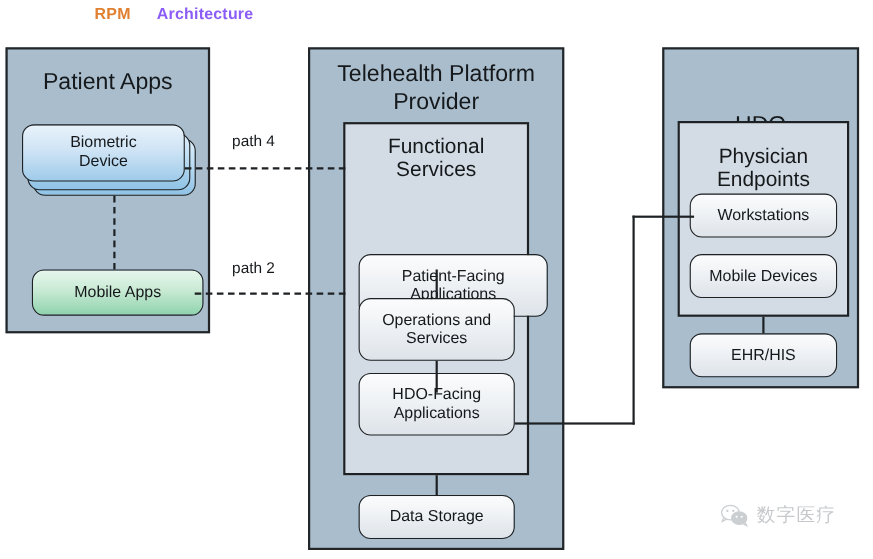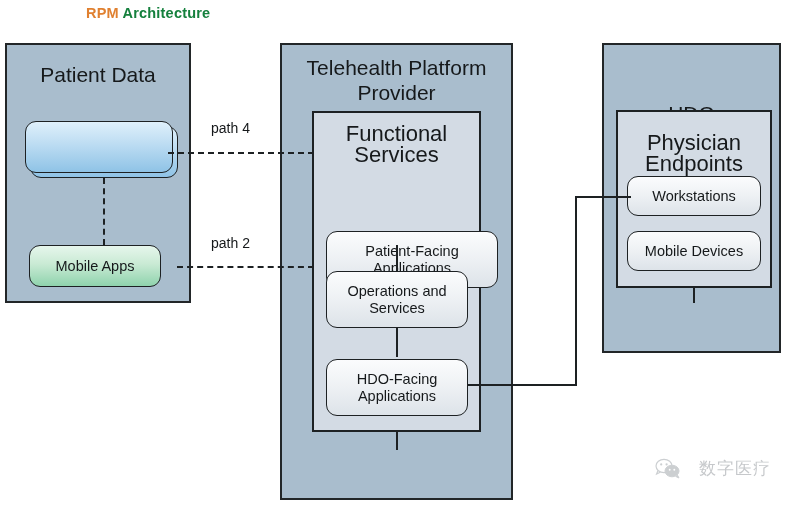--- a/index.html
+++ b/index.html
@@ -20,21 +20,21 @@
   #diagram-title {
     position: absolute;
     left: 86px;
     top: 5px;
     font-size: 14.5px;
     font-weight: bold;
     letter-spacing: .2px;
     white-space: nowrap;
   }
   #diagram-title .t-accent { color: #e08030; text-align: center; }
-  #diagram-title .t-main   { color: #15803d; }
+  #diagram-title .t-main   { color: #8b5cf6; padding-left: 20px; }
 
   
   .zone {
     position: absolute;
     background: #a9bdcd;
     border: 2.5px solid #222628;
     box-sizing: border-box;
   }
   .zone-title {
     position: absolute;
@@ -53,21 +53,21 @@
     background: #d3dbe4;
     border: 2.5px solid #1d2123;
     box-sizing: border-box;
   }
   .group-title {
     position: absolute;
     left: 0;
     right: 0;
     text-align: center;
     color: #16191b;
-    font-size: 22px;
+    font-size: 19px;
     line-height: 21px;
     white-space: pre-line;
   }
 
   
   .node {
     position: absolute;
     box-sizing: border-box;
     border: 1.8px solid #1d2123;
     border-radius: 11px;
@@ -117,82 +117,86 @@
     white-space: nowrap;
   }
 
   
   #watermark {
     position: absolute;
     left: 655px;
     top: 457px;
     display: flex;
     align-items: center;
-    gap: 18px;
+    gap: 7px;
     opacity: .5;
   }
   #watermark .wm-text {
     font-size: 17px;
     color: #8e9398;
     letter-spacing: 1px;
     font-family: "DejaVu Sans", sans-serif;
   }
 </style>
 </head>
 <body>
 
 <div id="canvas">
 
   <div id="diagram-title">
     <span class="t-accent">RPM</span><span class="t-main"> Architecture</span>
   </div>
 
   <div class="zone" style="left:5px; top:43px; width:186px; height:260px;">
-    <div class="zone-title" style="top:17px;">Patient Data</div>
+    <div class="zone-title" style="top:17px;">Patient Apps</div>
   </div>
 
   <div class="node-stack-layer" style="left:30px; top:126px; width:148px; height:52px;"></div>
   <div class="node-stack-layer" style="left:25px; top:121px; width:148px; height:52px;"></div>
-
-  <div class="node green" style="left:29px; top:245px; width:132px; height:42px;">Mobile Apps</div>
+  <div class="node blue" style="left:20px; top:113px; width:148px; height:52px;">Biometric
+Device</div>
+
+  <div class="node green" style="left:29px; top:245px; width:156px; height:42px;">Mobile Apps</div>
 
   <div class="conn-dash-v" style="left:103px; top:178px; height:67px;"></div>
 
   <div class="zone" style="left:280px; top:43px; width:233px; height:457px;">
     <div class="zone-title" style="top:10px;">Telehealth Platform
 Provider</div>
   </div>
 
   <div class="group-box" style="left:312px; top:111px; width:169px; height:321px;">
     <div class="group-title" style="top:10px;">Functional
 Services</div>
   </div>
 
   <div class="node" style="left:326px; top:183px; width:172px; height:57px;margin-top:48px;">Patient-Facing
 Applications</div>
   <div class="node" style="left:326px; top:271px; width:142px; height:57px;">Operations and
 Services</div>
-  <div class="node" style="left:326px; top:359px; width:142px; height:57px;">HDO-Facing
+  <div class="node" style="left:326px; top:339px; width:142px; height:57px;">HDO-Facing
 Applications</div>
+  <div class="node" style="left:326px; top:450px; width:142px; height:40px;">Data Storage</div>
 
   <div class="conn-solid" style="left:396px; top:245px; width:2.4px; height:26px;"></div>
   <div class="conn-solid" style="left:396px; top:328px; width:2.4px; height:29px;"></div>
   <div class="conn-solid" style="left:396px; top:432px; width:2.4px; height:18px;"></div>
 
   <div class="zone" style="left:602px; top:43px; width:179px; height:310px;">
     <div class="zone-title" style="top:56px;">HDO</div>
   </div>
 
   <div class="group-box" style="left:616px; top:110px; width:156px; height:178px;">
     <div class="group-title" style="top:20px;">Physician
 Endpoints</div>
   </div>
 
   <div class="node" style="left:627px; top:176px; width:134px; height:40px;">Workstations</div>
   <div class="node" style="left:627px; top:231px; width:134px; height:40px;text-align:right;">Mobile Devices</div>
+  <div class="node" style="left:627px; top:303px; width:134px; height:40px;">EHR/HIS</div>
 
   <div class="conn-solid" style="left:693px; top:288px; width:2.4px; height:15px;"></div>
 
   <div class="conn-dash-h" style="left:168px; top:152px; width:146px;"></div>
   <div class="path-label" style="left:211px; top:120px;">path 4</div>
 
   <div class="conn-dash-h" style="left:177px; top:266px; width:137px;"></div>
   <div class="path-label" style="left:211px; top:235px;">path 2</div>
 
   <div class="conn-solid" style="left:468px; top:384px; width:109px; height:2.4px;"></div>

